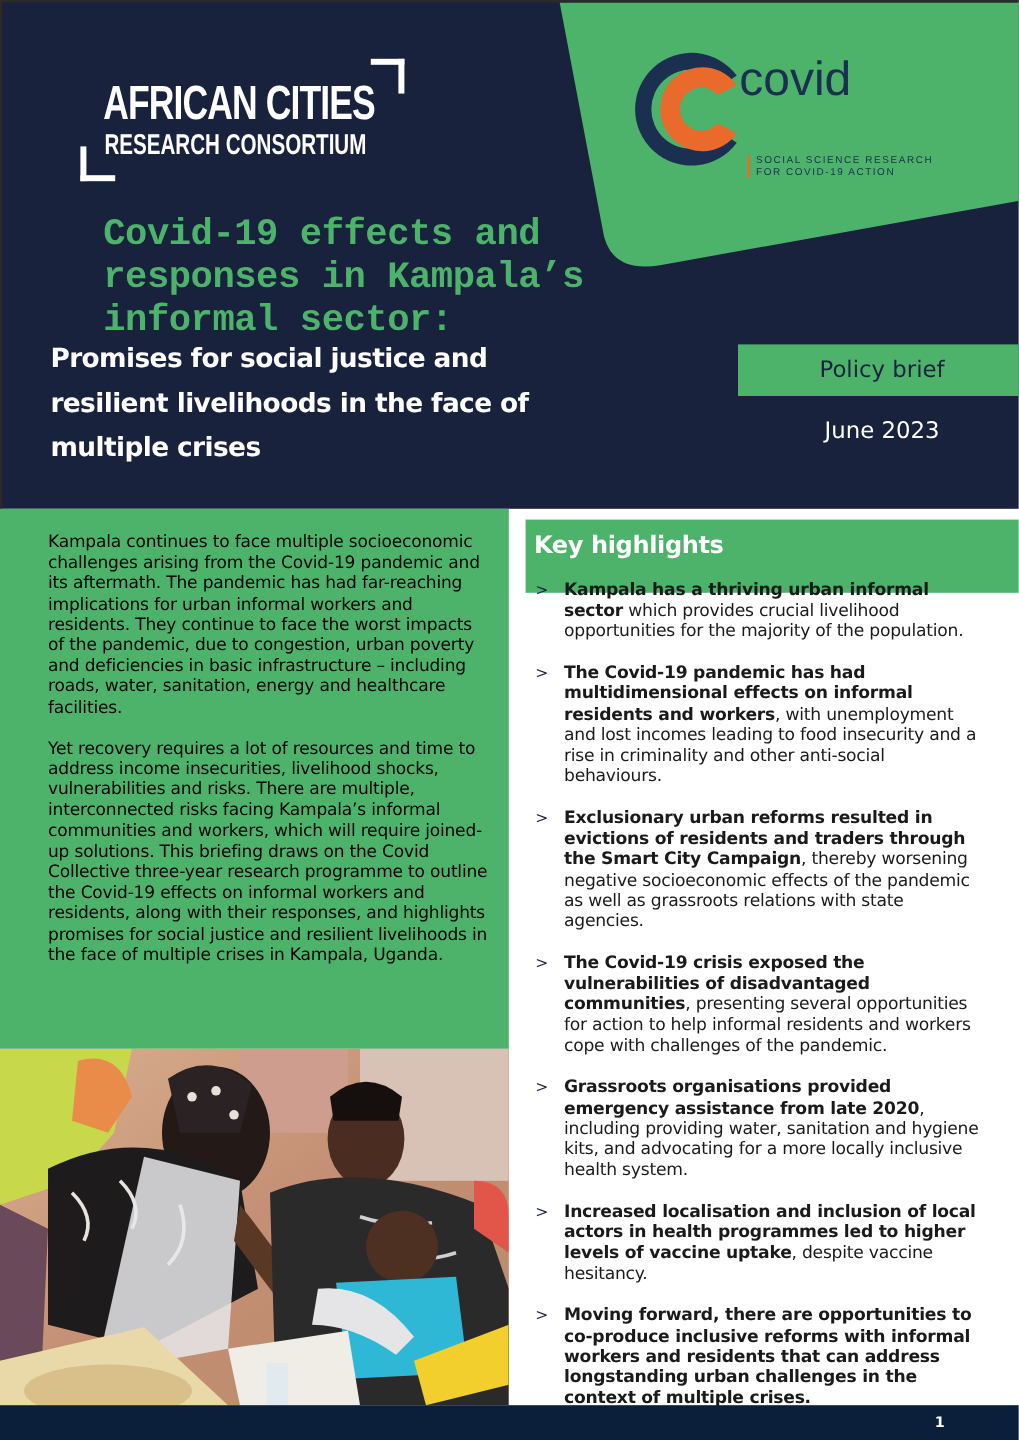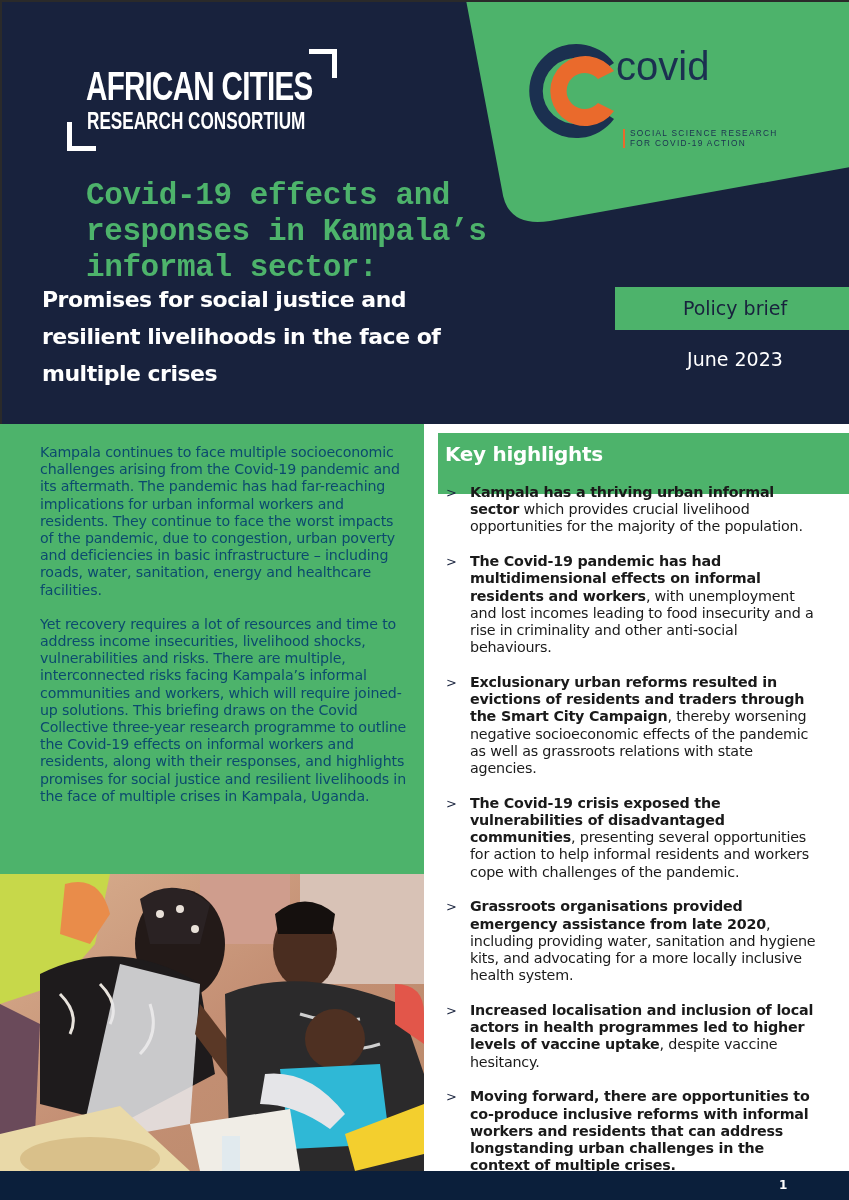--- a/index.html
+++ b/index.html
@@ -67,21 +67,21 @@
   }
   .pb-date {
     position: absolute; left: 613px; top: 343px; width: 236px; color: #ffffff; font-size: 19px;
     text-align: center; line-height: 28px; padding-left: 4px;
   }
 
   .intro-panel {
     position: absolute; left: 0; top: 424px; width: 424px; height: 450px; background: #4db36b;
   }
   .intro-text {
-    position: absolute; left: 40px; top: 20px; width: 370px; color: #0c4a6e;
+    position: absolute; left: 40px; top: 20px; width: 370px; color: #000000;
     font-size: 14.2px; line-height: 17.2px; letter-spacing: -0.15px;
   }
   .intro-text p { margin-bottom: 17px; }
 
   .photo {
     position: absolute; left: 0; top: 874px; width: 424px; height: 297px; overflow: hidden;
     background: #c9a98a;
   }
 
   .kh-bar {

